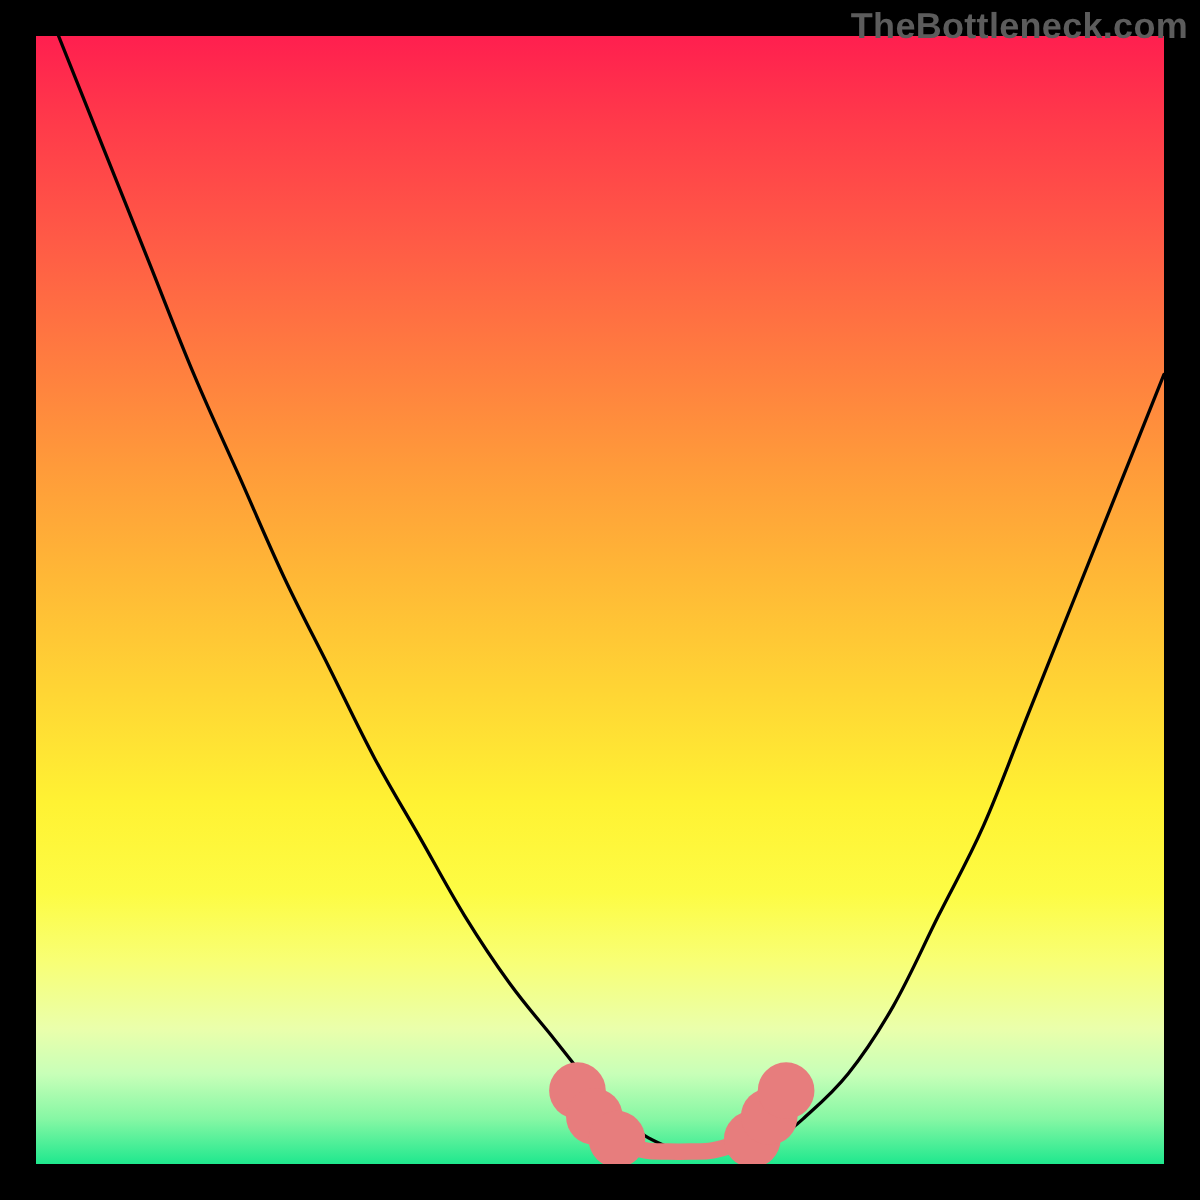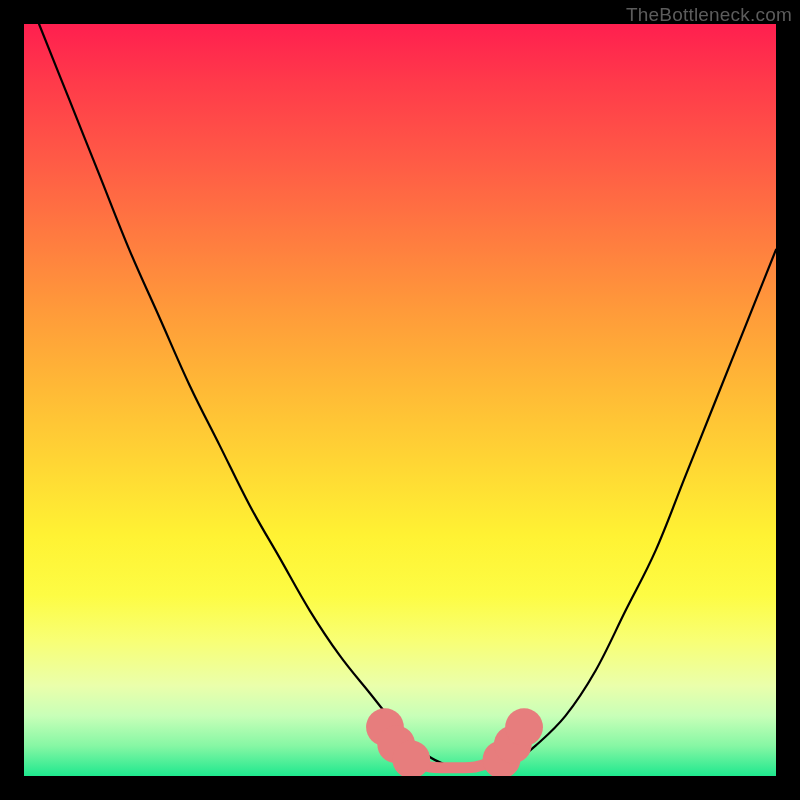--- a/index.html
+++ b/index.html
@@ -38,22 +38,22 @@
       #c8ffb8 92%,
       #86f7a4 96%,
       #1fe88e 100%
     );
   }
   .watermark {
     position: absolute;
     top: 4px;
     right: 8px;
     color: #5c5c5c;
-    font-size: 19px;
-    font-weight: 400;
+    font-size: 24px;
+    font-weight: 700;
     letter-spacing: 0.2px;
     user-select: none;
   }
   svg.curves {
     position: absolute;
     left: 0; top: 0;
     width: 752px;
     height: 752px;
   }
 </style>

